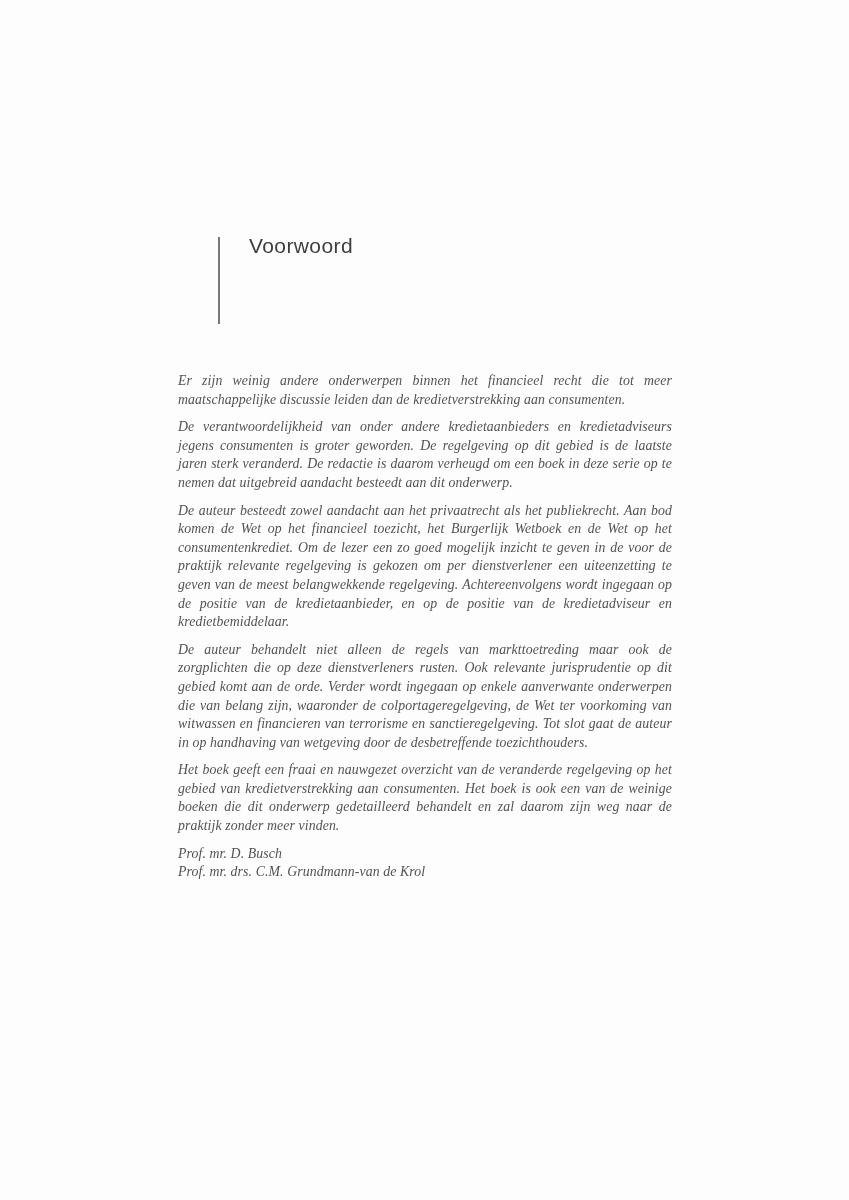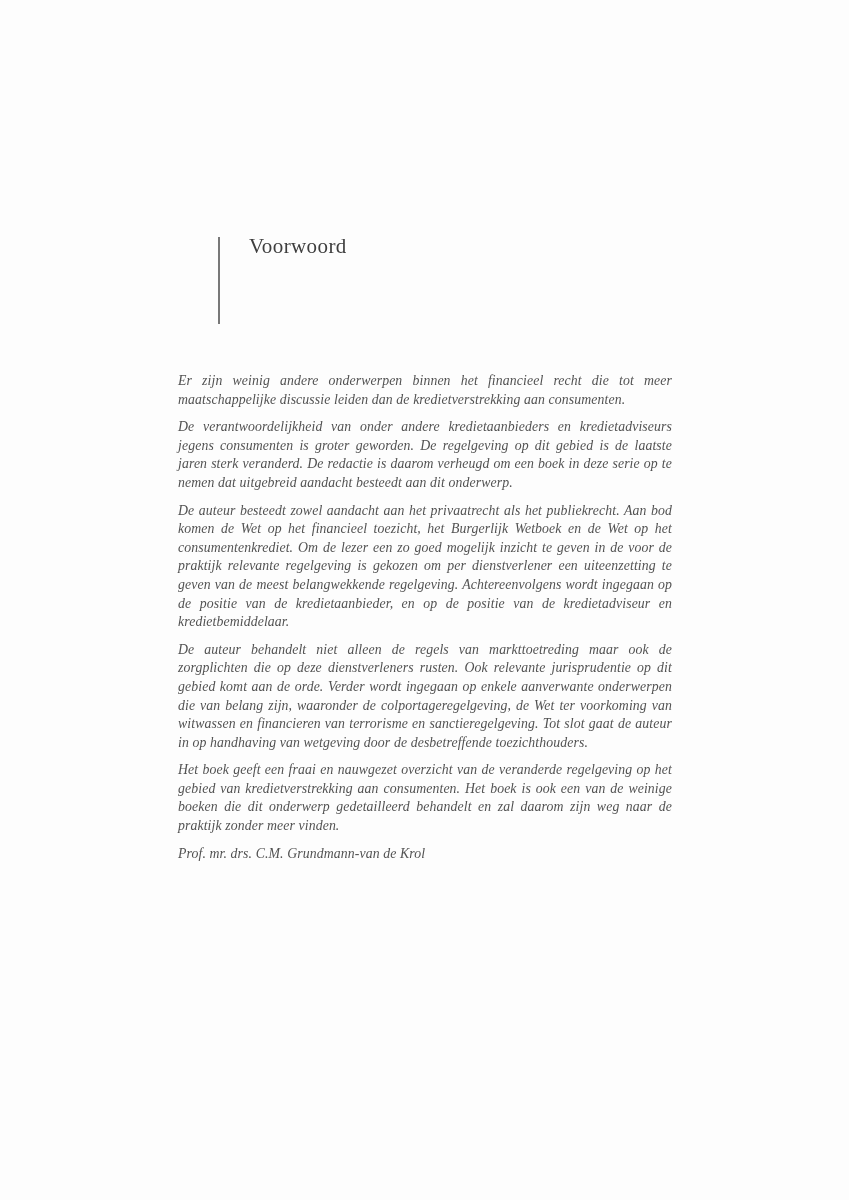--- a/index.html
+++ b/index.html
@@ -27,21 +27,21 @@
   .title-rule {
     position: absolute;
     left: 0;
     top: 3px;
     width: 2px;
     height: 87px;
     background: #787878;
   }
   .page-title {
     margin: 0 0 12px 31px;
-    font-family: Liberation Serif, serif;
+    font-family: Liberation Sans, sans-serif;
     font-size: 21px;
     font-weight: normal;
     letter-spacing: 0.4px;
     color: #3e3e3e;
   }
   .body-text {
     position: absolute;
     left: 178px;
     top: 372px;
     width: 494px;
@@ -74,17 +74,18 @@
   </div>
 
   <div class="body-text">
     <p>Er zijn weinig andere onderwerpen binnen het financieel recht die tot meer maatschappelijke discussie leiden dan de kredietverstrekking aan consumenten.</p>
     <p>De verantwoordelijkheid van onder andere kredietaanbieders en kredietadviseurs jegens consumenten is groter geworden. De regelgeving op dit gebied is de laatste jaren sterk veranderd. De redactie is daarom verheugd om een boek in deze serie op te nemen dat uitgebreid aandacht besteedt aan dit onderwerp.</p>
     <p>De auteur besteedt zowel aandacht aan het privaatrecht als het publiekrecht. Aan bod komen de Wet op het financieel toezicht, het Burgerlijk Wetboek en de Wet op het consumentenkrediet. Om de lezer een zo goed mogelijk inzicht te geven in de voor de praktijk relevante regelgeving is gekozen om per dienstverlener een uiteenzetting te geven van de meest belangwekkende regelgeving. Achtereenvolgens wordt ingegaan op de positie van de kredietaanbieder, en op de positie van de kredietadviseur en kredietbemiddelaar.</p>
     <p>De auteur behandelt niet alleen de regels van markttoetreding maar ook de zorgplichten die op deze dienstverleners rusten. Ook relevante jurisprudentie op dit gebied komt aan de orde. Verder wordt ingegaan op enkele aanverwante onderwerpen die van belang zijn, waaronder de colportageregelgeving, de Wet ter voorkoming van witwassen en financieren van terrorisme en sanctieregelgeving. Tot slot gaat de auteur in op handhaving van wetgeving door de desbetreffende toezichthouders.</p>
     <p>Het boek geeft een fraai en nauwgezet overzicht van de veranderde regelgeving op het gebied van kredietverstrekking aan consumenten. Het boek is ook een van de weinige boeken die dit onderwerp gedetailleerd behandelt en zal daarom zijn weg naar de praktijk zonder meer vinden.</p>
 
     <div class="signature-block">
+      <p>Prof. mr. D. Busch</p>
       <p>Prof. mr. drs. C.M. Grundmann-van de Krol</p>
     </div>
   </div>
 
 </div>
 
 </body></html>

